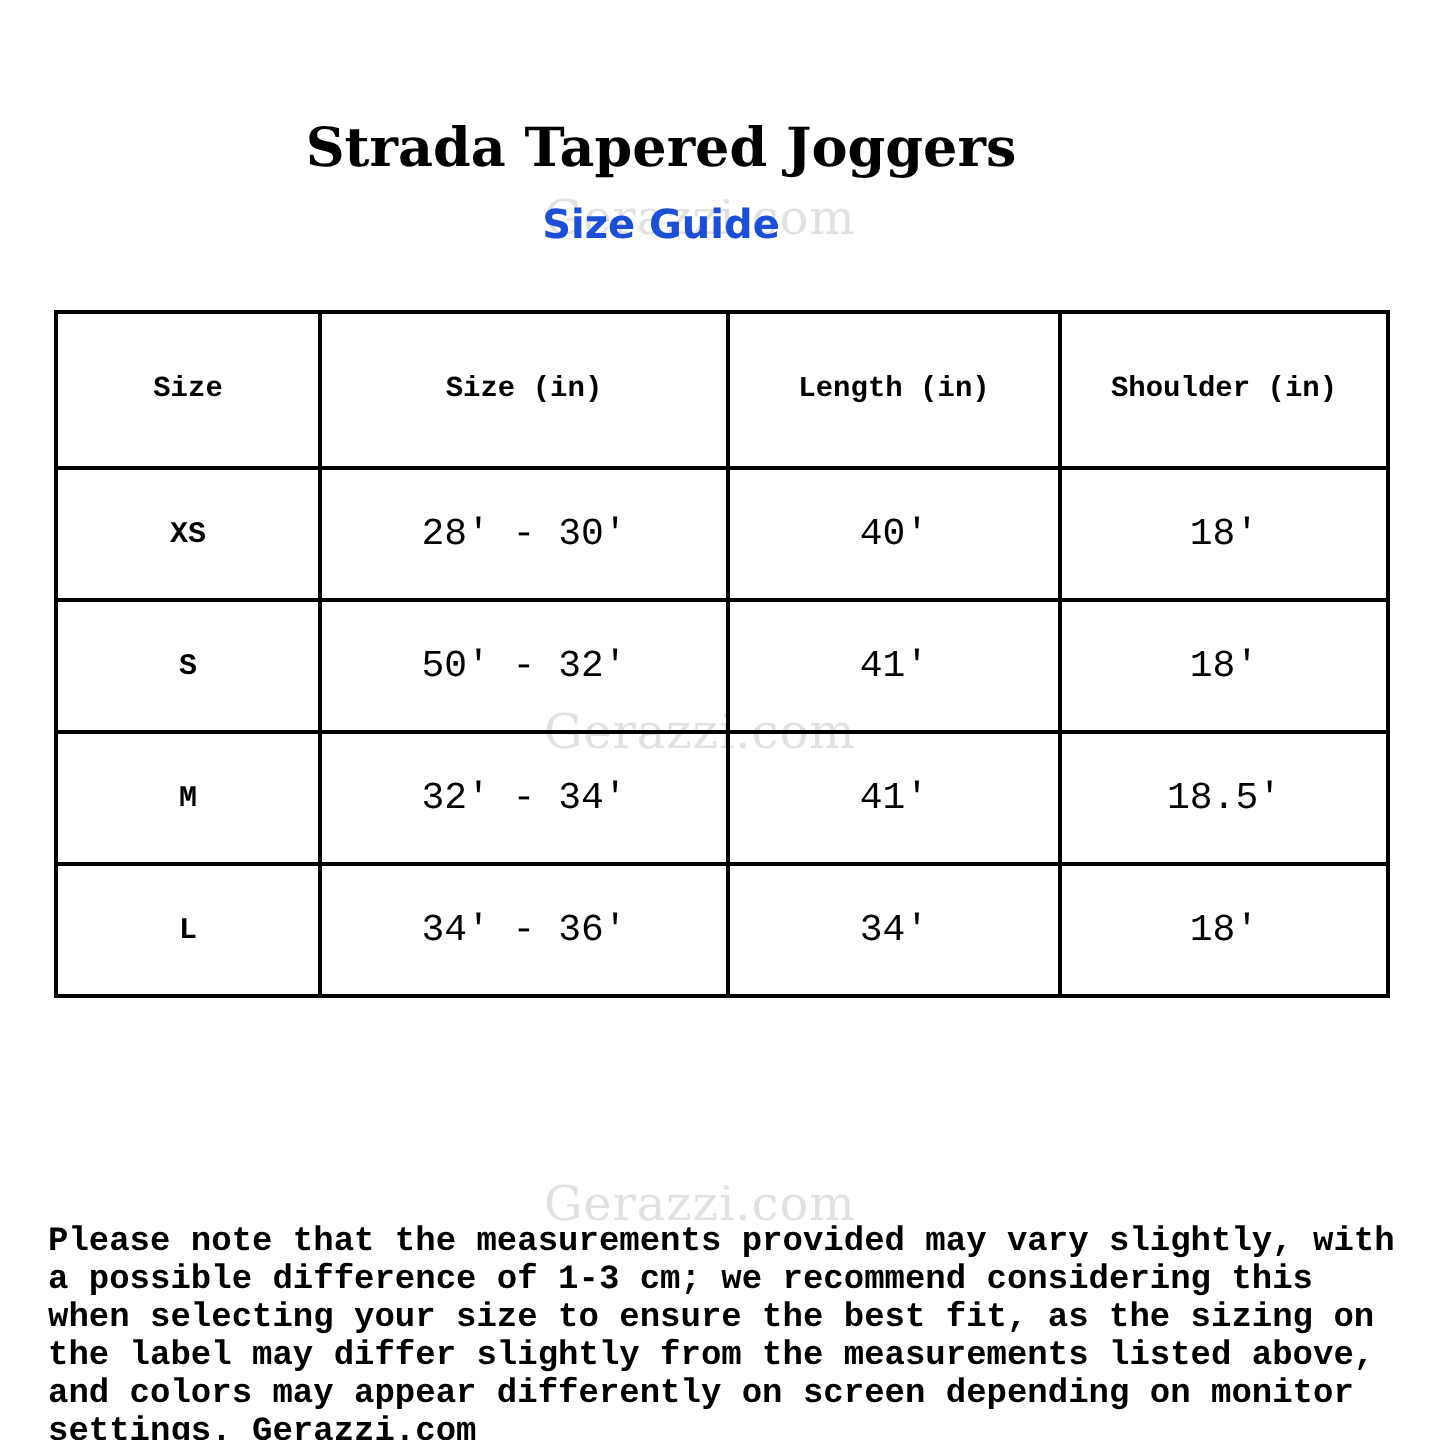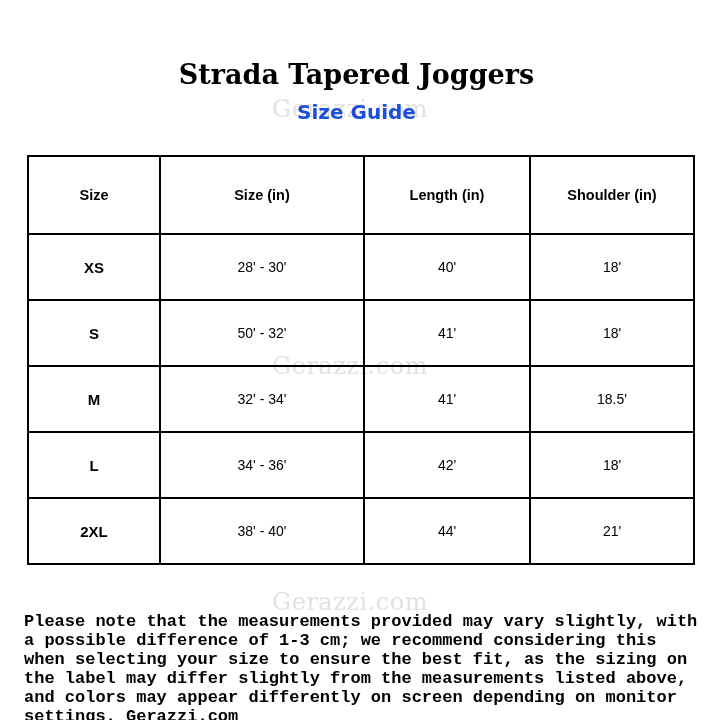--- a/index.html
+++ b/index.html
@@ -38,21 +38,20 @@
   .wm2 { left: 272px; top: 352px; }
   .wm3 { left: 272px; top: 588px; }
 
   
   .title-block {
     position: absolute;
     left: 0;
     top: 58px;
     width: 661px;
     text-align: center;
-    margin-left: 26px;
   }
   .main-title {
     font-family: "DejaVu Serif", serif;
     font-weight: bold;
     font-size: 27px;
     line-height: 34px;
     color: #000;
     margin: 0;
   }
   .sub-title {
@@ -73,30 +72,30 @@
   }
   table.size-table {
     border-collapse: collapse;
     width: 666px;
     table-layout: fixed;
   }
   table.size-table td, table.size-table th {
     border: 2px solid #000000;
     text-align: center;
     vertical-align: middle;
-    font-family: Liberation Sans, sans-serif;
+    font-family: Liberation Mono, monospace;
   }
   table.size-table thead th {
     height: 74px;
     font-size: 14.5px;
     font-weight: bold;
   }
   table.size-table tbody td {
     height: 62px;
-    font-size: 14px;
+    font-size: 19px;
     font-weight: normal;
   }
   table.size-table tbody td.size-cell {
     font-weight: bold;
     font-size: 15px;
   }
   col.c1 { width: 132px; }
   col.c2 { width: 204px; }
   col.c3 { width: 166px; }
   col.c4 { width: 164px; }
@@ -160,28 +159,22 @@
         </tr>
         <tr>
           <td class="size-cell">M</td>
           <td>32' - 34'</td>
           <td>41'</td>
           <td>18.5'</td>
         </tr>
         <tr>
           <td class="size-cell">L</td>
           <td>34' - 36'</td>
-          <td>42'</td>
+          <td>34'</td>
           <td>18'</td>
-        </tr>
-        <tr>
-          <td class="size-cell">2XL</td>
-          <td>38' - 40'</td>
-          <td>44'</td>
-          <td>21'</td>
         </tr>
       </tbody>
     </table>
   </div>
 
   <div class="note">Please note that the measurements provided may vary slightly, with a possible difference of 1-3 cm; we recommend considering this when selecting your size to ensure the best fit, as the sizing on the label may differ slightly from the measurements listed above, and colors may appear differently on screen depending on monitor settings. Gerazzi.com</div>
 
 </div>
 
 </body></html>

